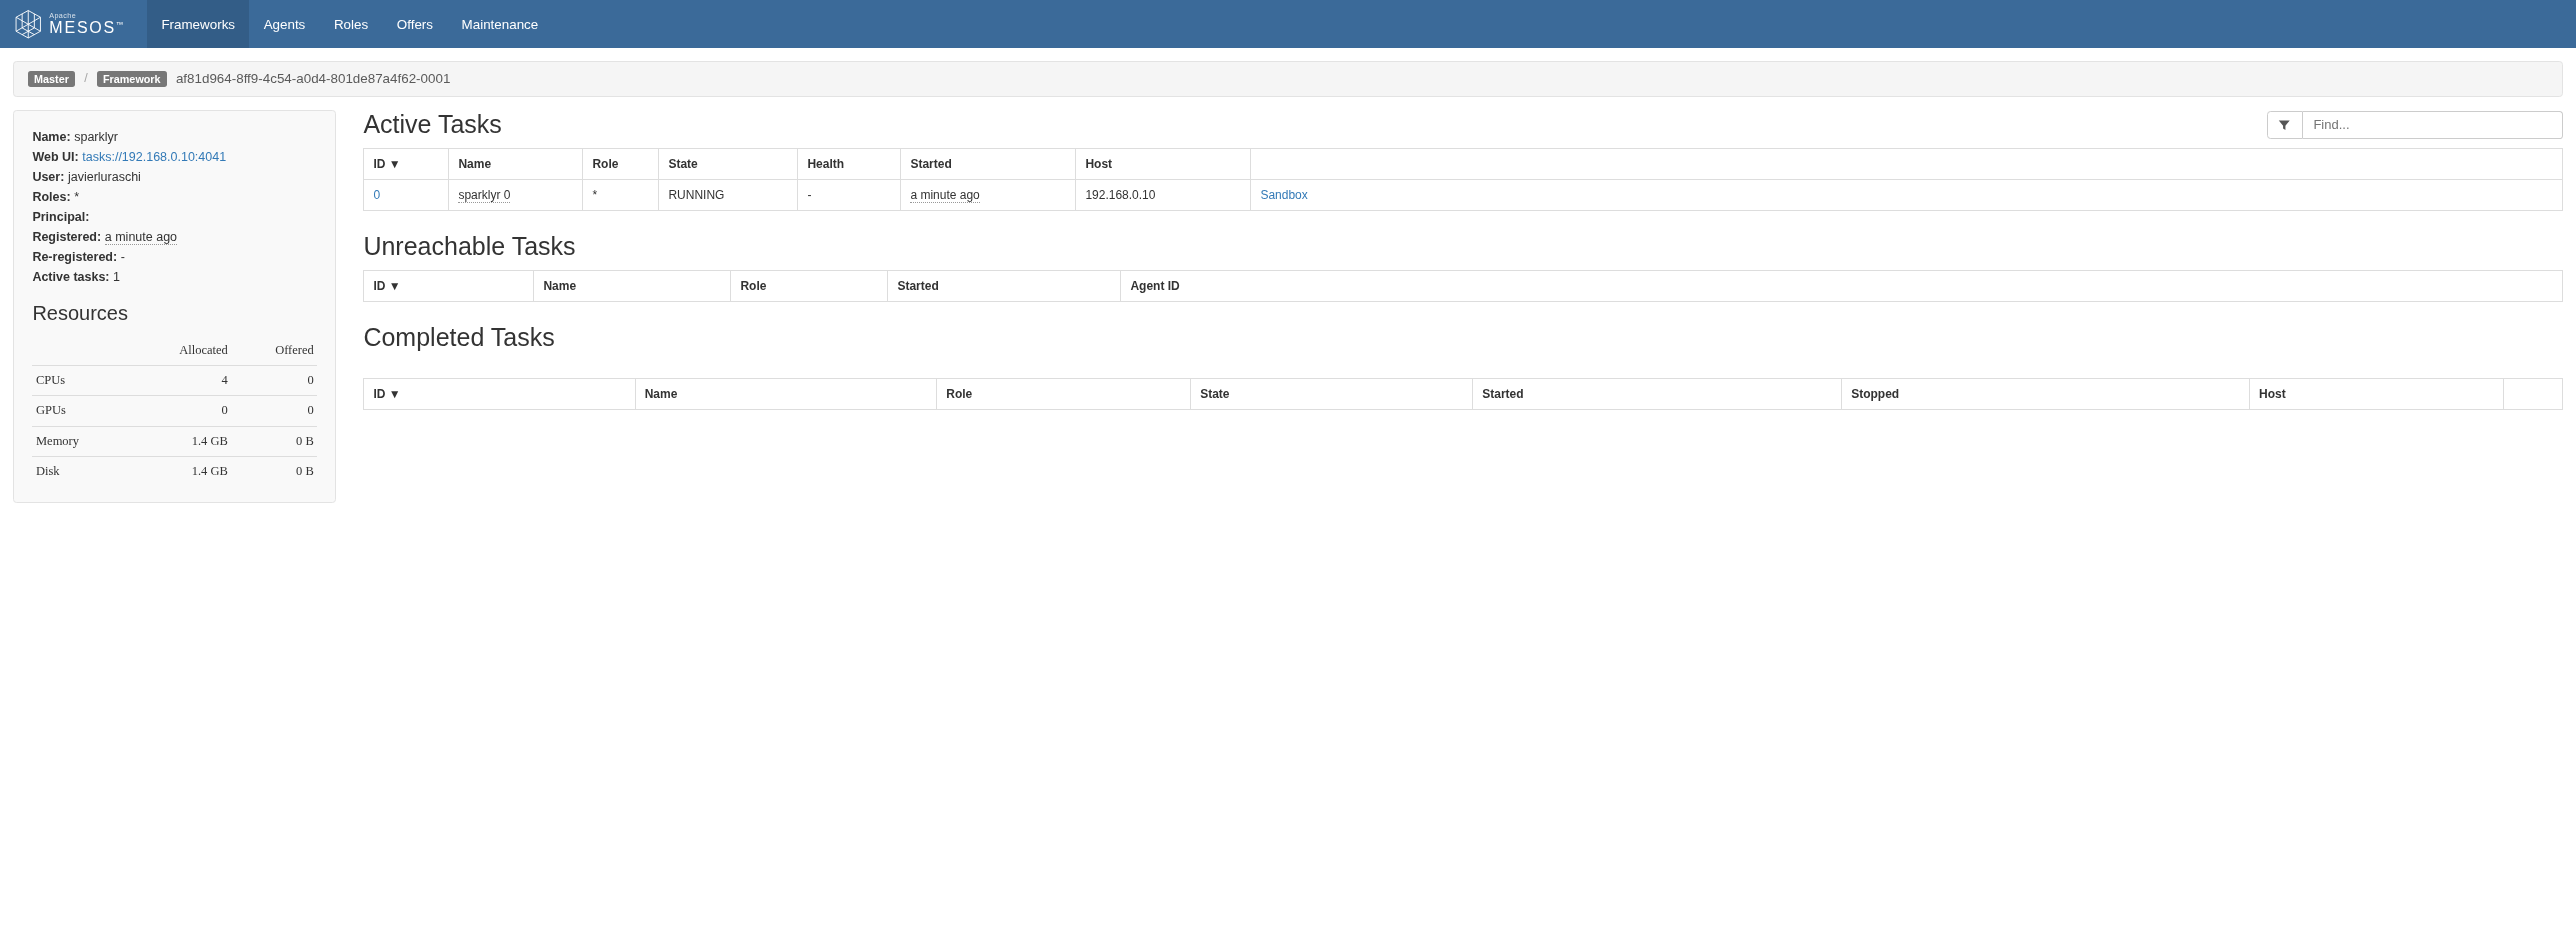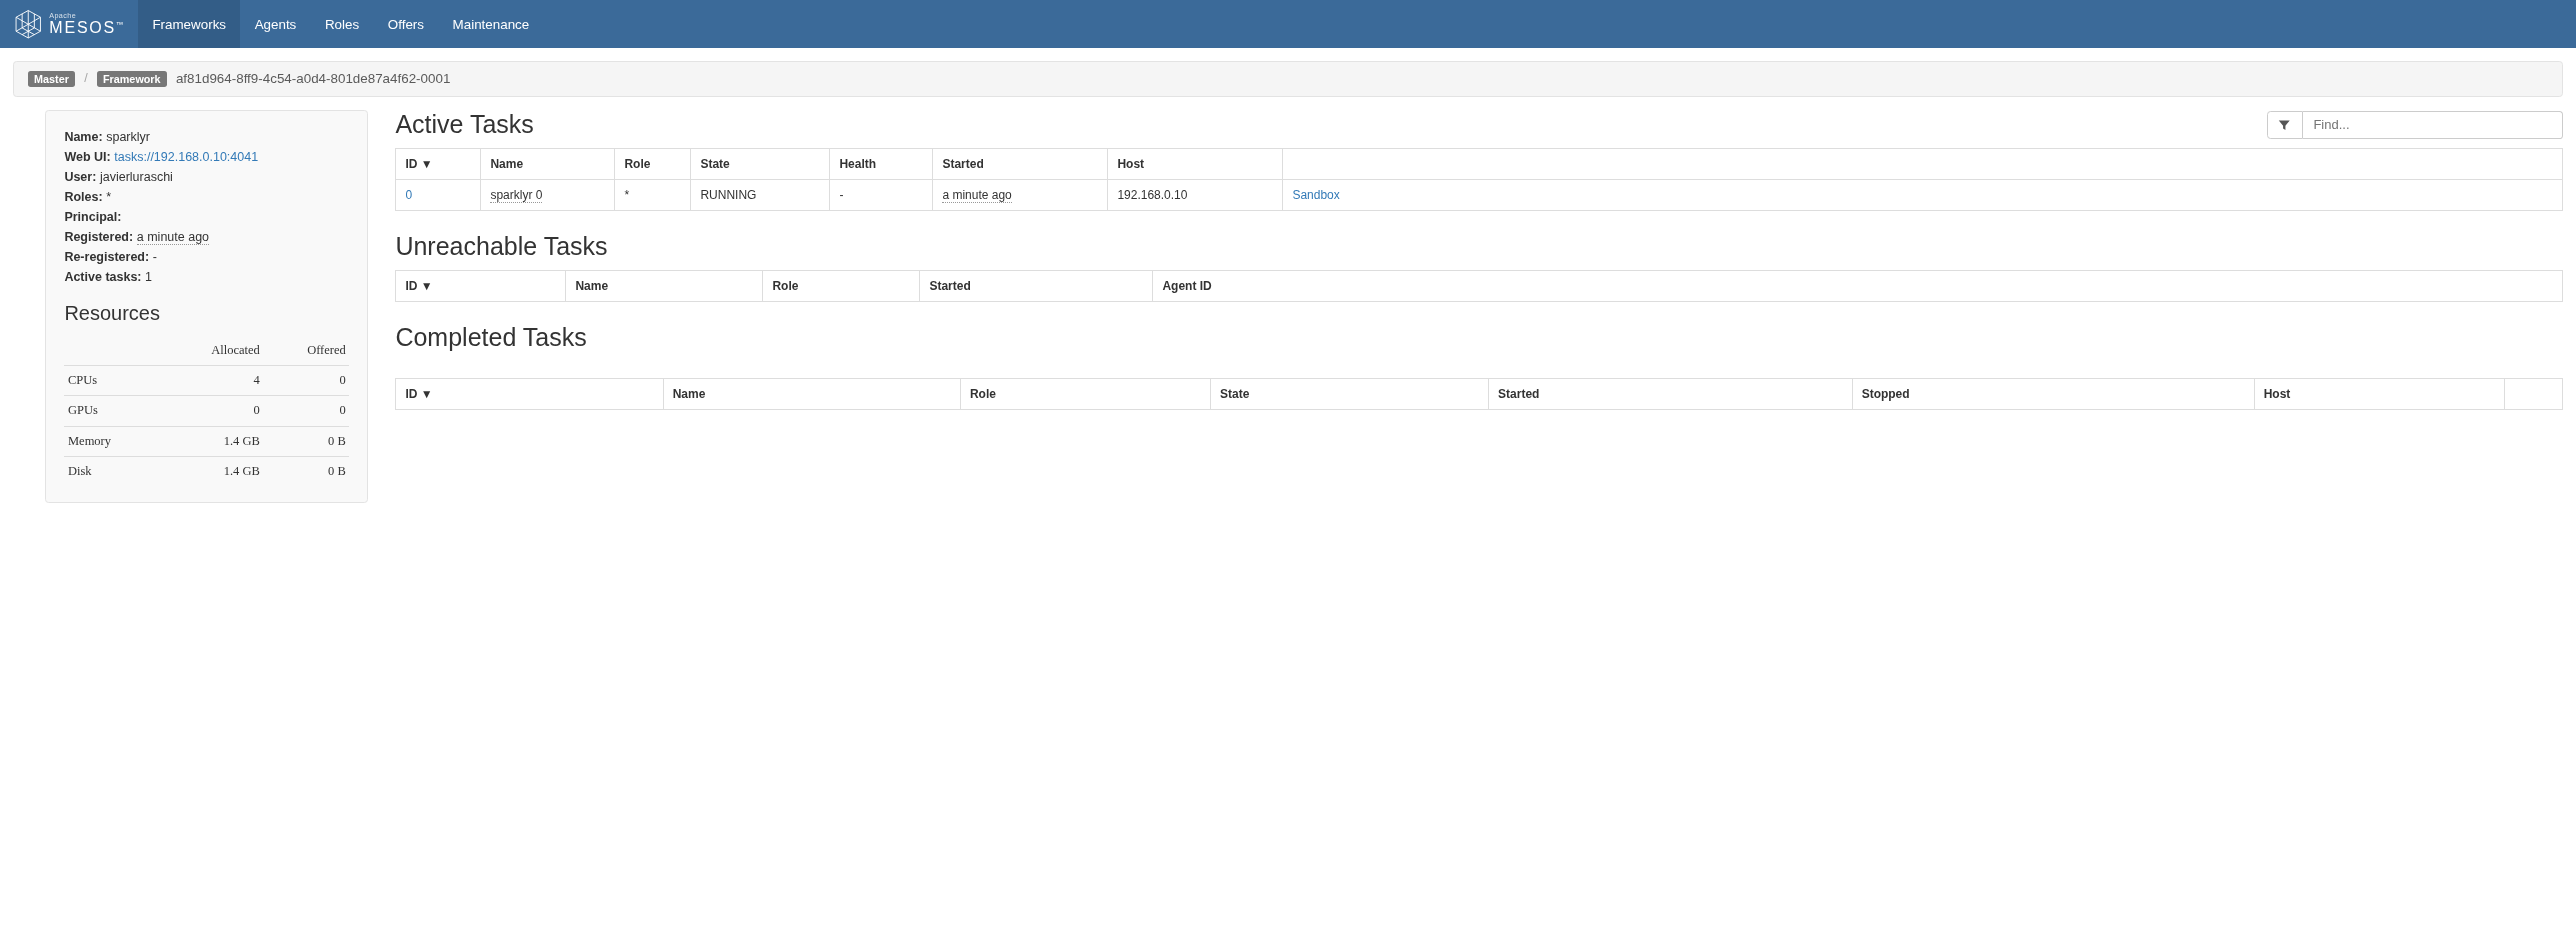--- a/index.html
+++ b/index.html
@@ -14,21 +14,21 @@
     background: #3b6a99;
     color: #fff;
     display: flex;
     align-items: center;
     height: 48px;
     padding: 0 13.4px;
   }
   .logo {
     display: flex;
     align-items: center;
-    margin-right: 13px;
+    margin-right: 22px;
   }
   .logo svg { display: block; }
   .logo-text { display: flex; flex-direction: column; margin-left: 5.4px; line-height: 1; }
   .logo-super { font-size: 7.2px; letter-spacing: 0.4px; color: #d8e2ec; }
   .logo-main { font-family: "Helvetica Neue", Arial, sans-serif; font-size: 16px; letter-spacing: 1.8px; color: #fff; }
   .nav {
     display: flex;
     align-self: stretch;
   }
   .nav a {
@@ -61,21 +61,20 @@
   .crumb-sep { color: #a7a7a7; }
   .crumb-id { color: #5a5a5a; font-size: 13.4px; }
   .container {
     display: flex;
     gap: 27px;
     padding: 0 13.4px 27px;
   }
   .sidebar {
     width: 323px;
     flex: 0 0 323px;
-    margin-left: 32px;
   }
   .well {
     background: #f9f9f9;
     border: 0.9px solid #e3e3e3;
     border-radius: 3.6px;
     padding: 16px 18px;
   }
   .dl { margin: 0 0 14.3px; }
   .dl .row { line-height: 1.6; }
   .dl strong { font-weight: 700; margin-right: 3.6px; }

